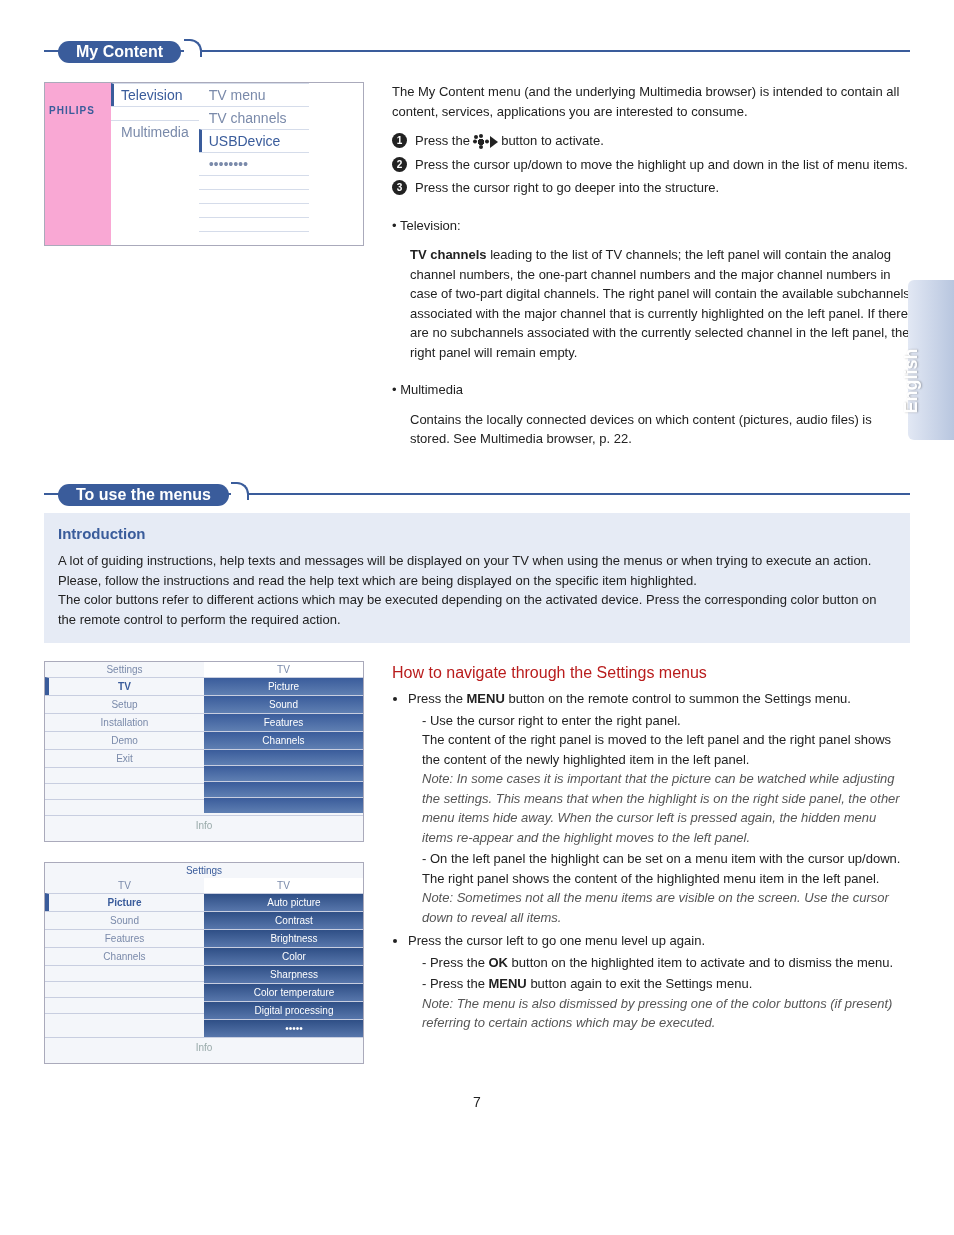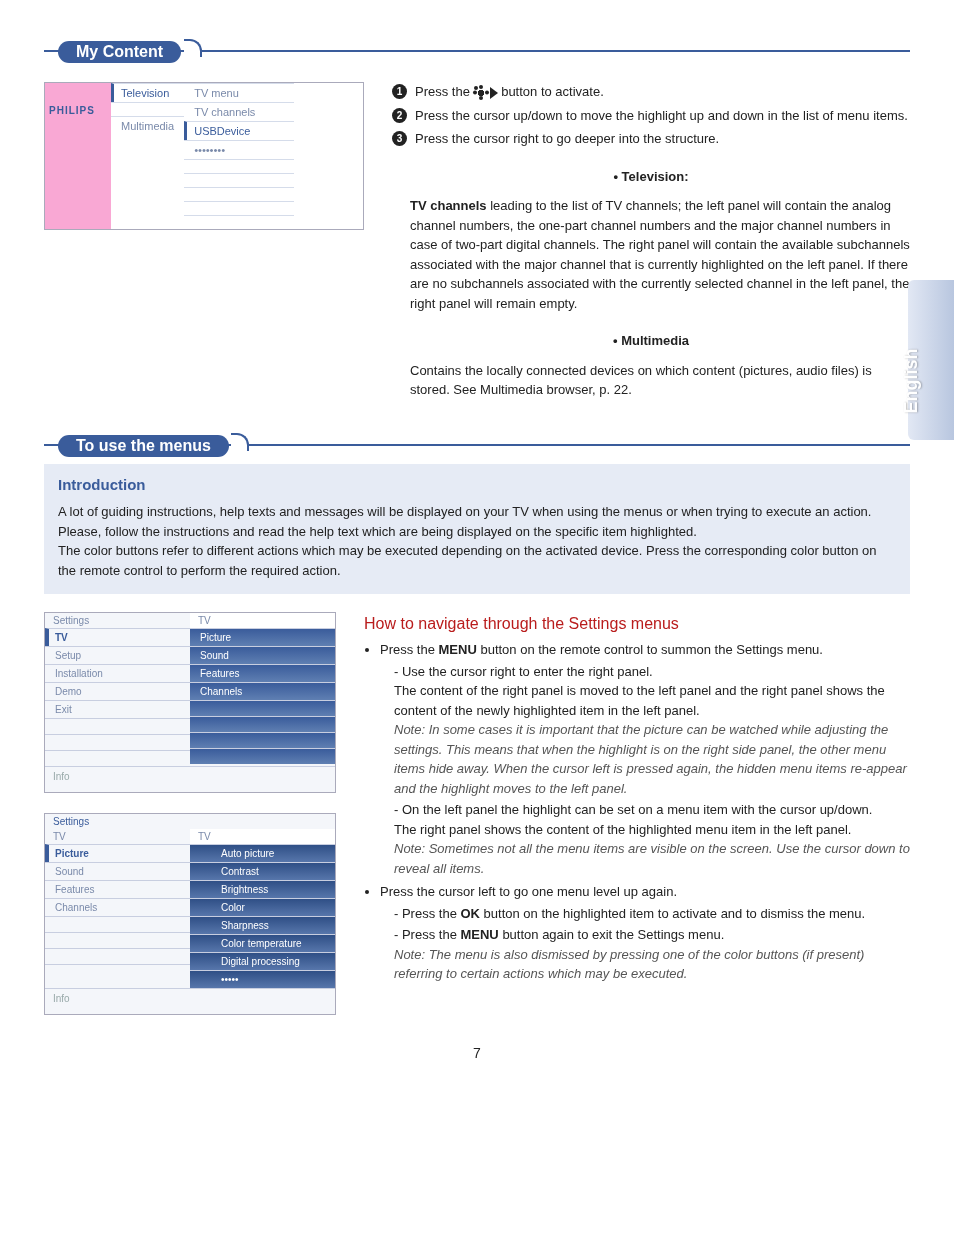--- a/index.html
+++ b/index.html
@@ -11,21 +11,21 @@
   .pill { display:inline-block; background:#3a5c9b; color:#fff; font-weight:700; font-size:16px; padding:2px 18px; border-radius:12px; position:relative; top:-13px; left:14px; }
   .pill-right-curve { display:inline-block; border:2px solid #3a5c9b; border-left:none; border-bottom:none; width:18px; height:18px; border-top-right-radius:12px; position:relative; top:-13px; left:12px; background:#fff; }
 
   .row { display: flex; gap: 28px; }
   .ui-shot { width: 320px; }
   .text-col { flex: 1; font-size: 13px; line-height: 1.5; color: #222; }
   .text-col p { margin-bottom: 10px; }
   .numlist { list-style: none; padding-left: 0; }
   .numlist li { display: flex; gap: 8px; margin-bottom: 4px; }
   .numcircle { width: 15px; height: 15px; border-radius: 50%; background: #222; color: #fff; font-size: 10px; font-weight: 700; display: inline-flex; align-items: center; justify-content: center; flex-shrink: 0; margin-top: 2px; }
-  .bullet-h { font-weight: 700; margin-top: 18px; text-align: center; }
+  .bullet-h { font-weight: 400; margin-top: 18px; }
   .indent { margin-left: 18px; margin-top: 4px; }
 
   .intro-box { background: #e6ebf5; padding: 10px 14px 14px 14px; margin-top: -6px; margin-bottom: 18px; font-size: 13px; line-height: 1.5; color: #222; }
   .intro-title { color: #3a5c9b; font-weight: 700; font-size: 15px; margin-bottom: 6px; }
 
   .h3 { color: #b91c1c; font-weight: 400; font-size: 16px; margin-bottom: 4px; }
   .body-list { font-size: 13px; line-height: 1.5; }
   .body-list li { margin-left: 16px; margin-bottom: 4px; }
   .sub { margin-left: 14px; margin-top: 2px; font-size: 13px; }
   .note { font-style: italic; color: #555; }
@@ -39,21 +39,21 @@
   .mini .cell { border-top:1px solid #c8cee0; padding:3px 10px; color:#7a8aaa; }
   .mini .cell.sel { color:#3a5c9b; font-weight:600; border-left:4px solid #3a5c9b; padding-left:6px; }
   .mini .info { border-top:1px solid #c8cee0; padding:4px 8px 10px; color:#9aa; font-size:10px; }
   .mini.two-wide .right .cell { background:linear-gradient(180deg,#3a5c9b,#5f7fb2); color:#fff; }
   .mini.dark .right .cell { background:linear-gradient(180deg,#2f4f86,#5776ab); color:#fff;padding-left:31px; }
 
   .mock1 { width:320px; border:1px solid #aab; background:#fff; }
   .mock1 .top { display:flex; }
   .mock1 .brand { width:66px; background:#f9a8d4; color:#3a5c9b; font-weight:700; font-size:10px; padding:22px 4px 0 4px; letter-spacing:1px; }
   .mock1 .m1col { flex:1; }
-  .mock1 .m1cell { font-size:11px; color:#7a8aaa; padding:3px 10px; border-top:1px solid #d5dcea; }
+  .mock1 .m1cell { font-size:14px; color:#7a8aaa; padding:3px 10px; border-top:1px solid #d5dcea; }
   .mock1 .m1cell.sel { color:#3a5c9b; border-left:3px solid #3a5c9b; padding-left:7px; }
   .mock1 .m1cell.em { color:#7a8aaa; font-style:italic; }
 
   .page-num { text-align:center; font-size:14px; margin-top:30px; }
 
   .icon-browse { display:inline-flex; align-items:center; gap:2px; vertical-align:middle; }
   .flower { width:14px; height:14px; border-radius:50%; background: radial-gradient(circle at 50% 50%, #222 30%, transparent 31%); position:relative; display:inline-block; }
   .flower::before, .flower::after { content:""; position:absolute; width:4px; height:4px; border-radius:50%; background:#222; }
   .flower::before { left:5px; top:-1px; box-shadow: 0 11px 0 #222, -6px 5.5px 0 #222, 6px 5.5px 0 #222; }
   .tri { width:0; height:0; border-top:6px solid transparent; border-bottom:6px solid transparent; border-left:8px solid #222; display:inline-block; }
@@ -91,20 +91,21 @@
           <div class="m1cell" style="height:14px;"></div>
           <div class="m1cell" style="height:14px;"></div>
           <div class="m1cell" style="height:14px;"></div>
         </div>
         <div class="m1col" style="flex:1; background:#fff;"></div>
       </div>
     </div>
   </div>
 
   <div class="text-col">
+    <p>The My Content menu (and the underlying Multimedia browser) is intended to contain all content, services, applications you are interested to consume.</p>
     <ul class="numlist">
       <li>
         <span class="numcircle">1</span>
         <span>
           <span>Press the </span>
           <span class="icon-browse">
                 <span class="flower"></span>
                 <span class="tri"></span>
               </span>
           <span> button to activate.</span>
@@ -136,21 +137,21 @@
   <span class="pill-right-curve"></span>
 </div>
 
 <div class="intro-box">
   <div class="intro-title">Introduction</div>
   <div>A lot of guiding instructions, help texts and messages will be displayed on your TV when using the menus or when trying to execute an action. Please, follow the instructions and read the help text which are being displayed on the specific item highlighted.</div>
   <div>The color buttons refer to different actions which may be executed depending on the activated device. Press the corresponding color button on the remote control to perform the required action.</div>
 </div>
 
 <div class="row">
-  <div class="ui-shot" style="width:292px;">
+  <div class="ui-shot" style="width:320px;text-align:center;">
 
     <div class="mini two-wide" style="margin-bottom:20px;">
       <div class="hdr">
         <div class="col">
           <div class="lbl">Settings</div>
           <div class="cell sel">TV</div>
           <div class="cell">Setup</div>
           <div class="cell">Installation</div>
           <div class="cell">Demo</div>
           <div class="cell">Exit</div>

